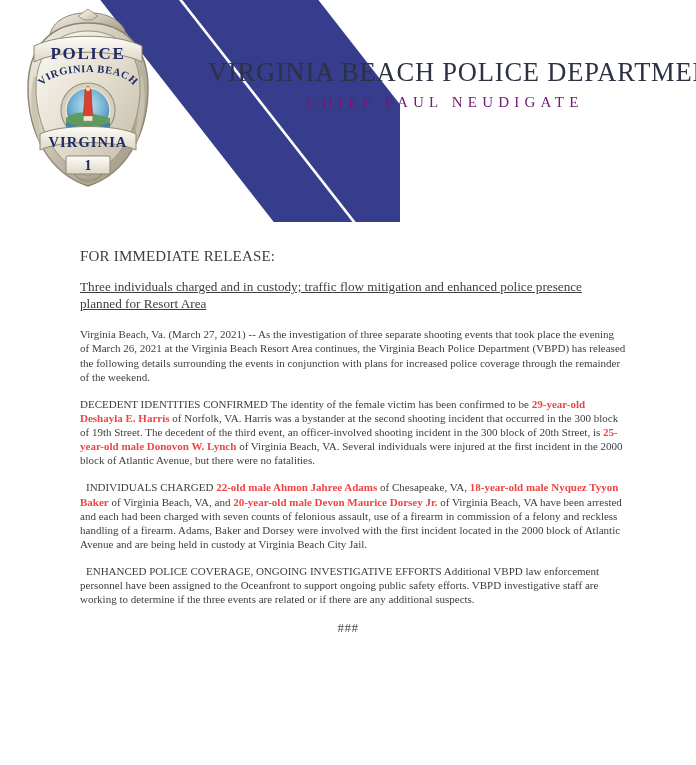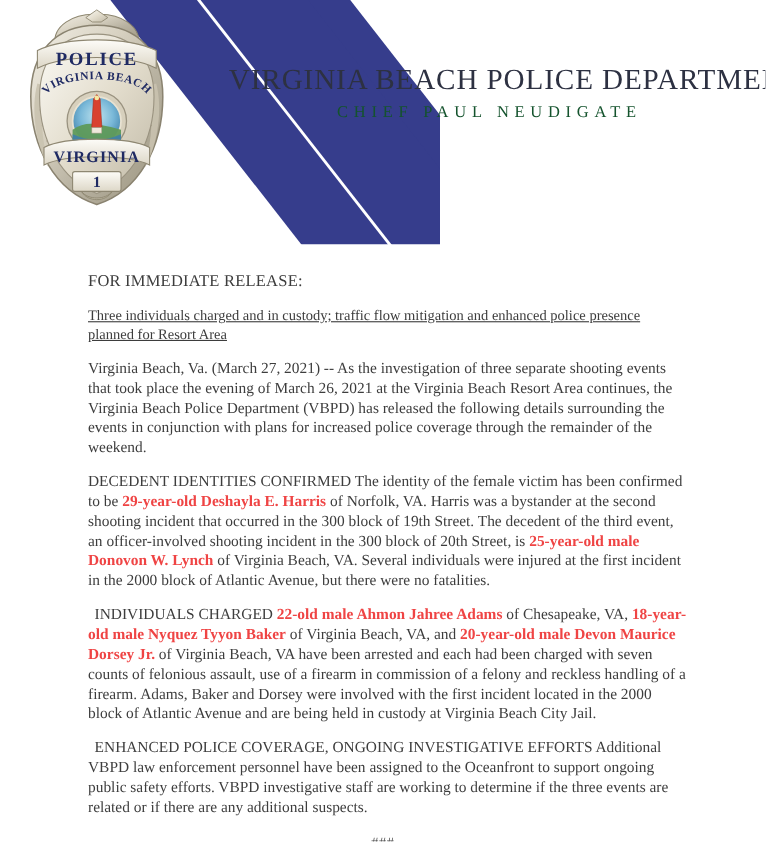--- a/index.html
+++ b/index.html
@@ -83,21 +83,21 @@
     font-size: 26.5px;
     line-height: 1.08;
     letter-spacing: 0.8px;
     color: #2d3142;
     white-space: nowrap;
   }
   .dept-chief {
     font-family: "Liberation Serif", "DejaVu Serif", serif;
     font-size: 15px;
     letter-spacing: 5.2px;
-    color: #14532d;
+    color: #701a75;
     margin-top: 7px;
     white-space: nowrap;
     padding-left: 4px;
   }
 
   
   .release {
     position: absolute;
     left: 80px;
     top: 248px;
@@ -118,21 +118,21 @@
   }
   .subhead {
     font-size: 13.2px;
     line-height: 1.26;
     color: #3d3d3d;
     margin: 0 0 15px 0;
     text-align: left;
     text-decoration: underline;
   }
   p.body-para {
-    font-size: 14px;
+    font-size: 11px;
     line-height: 1.285;
     color: #3d3d3d;
     margin: 0 0 13px 0;
     text-align: left;
   }
   p.body-para.indented { text-indent: 6px; }
   .b { font-weight: bold; color: #ef4444; }
 
   .closing-mark {
     text-align: center;

